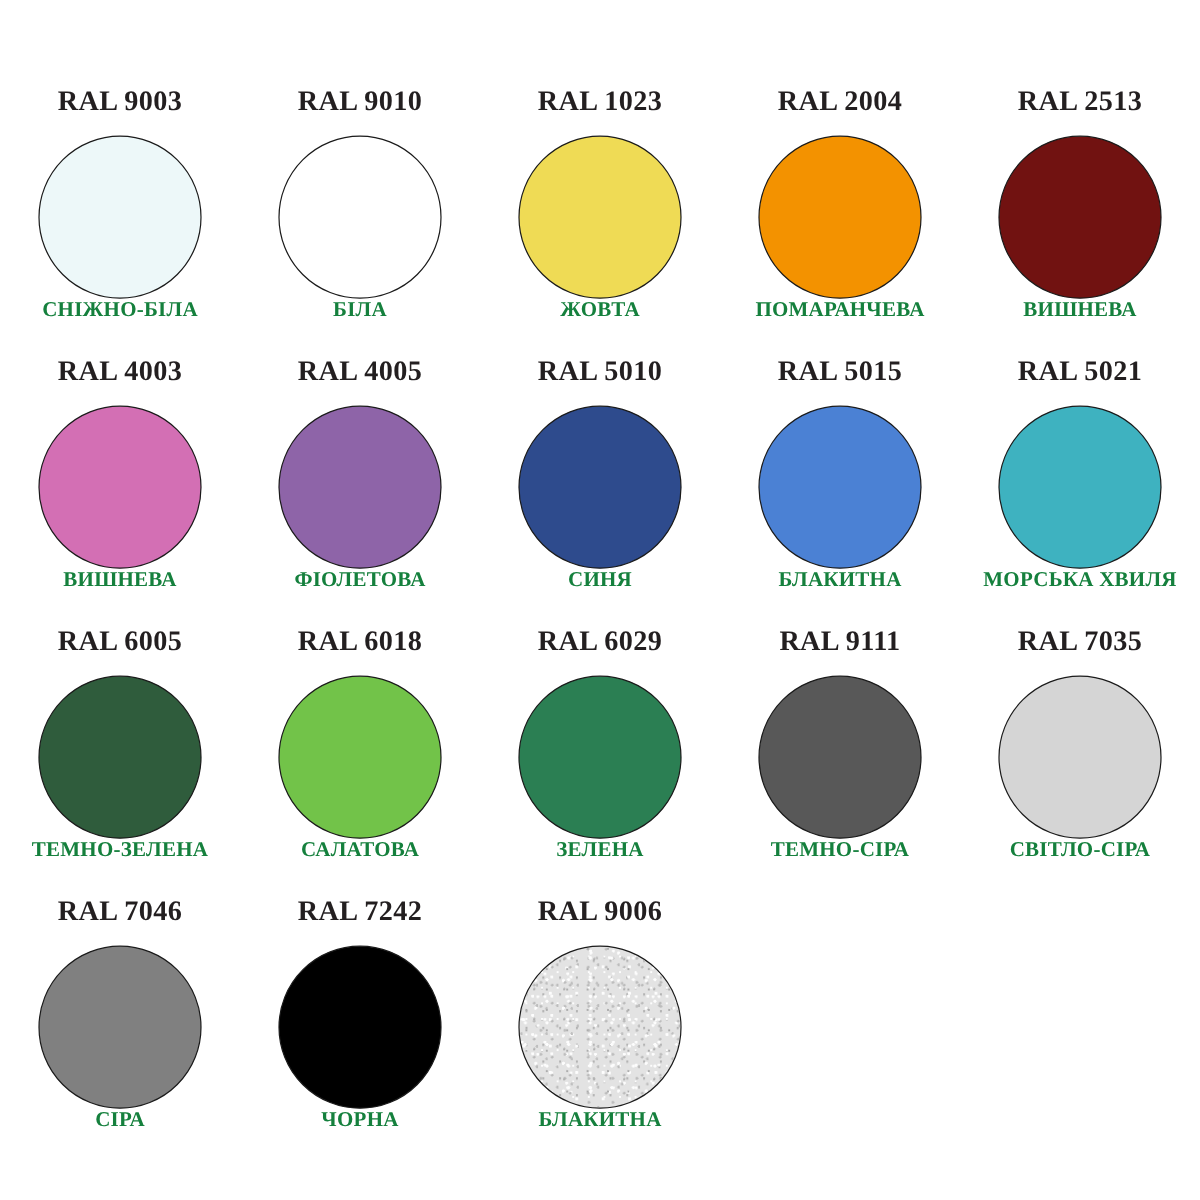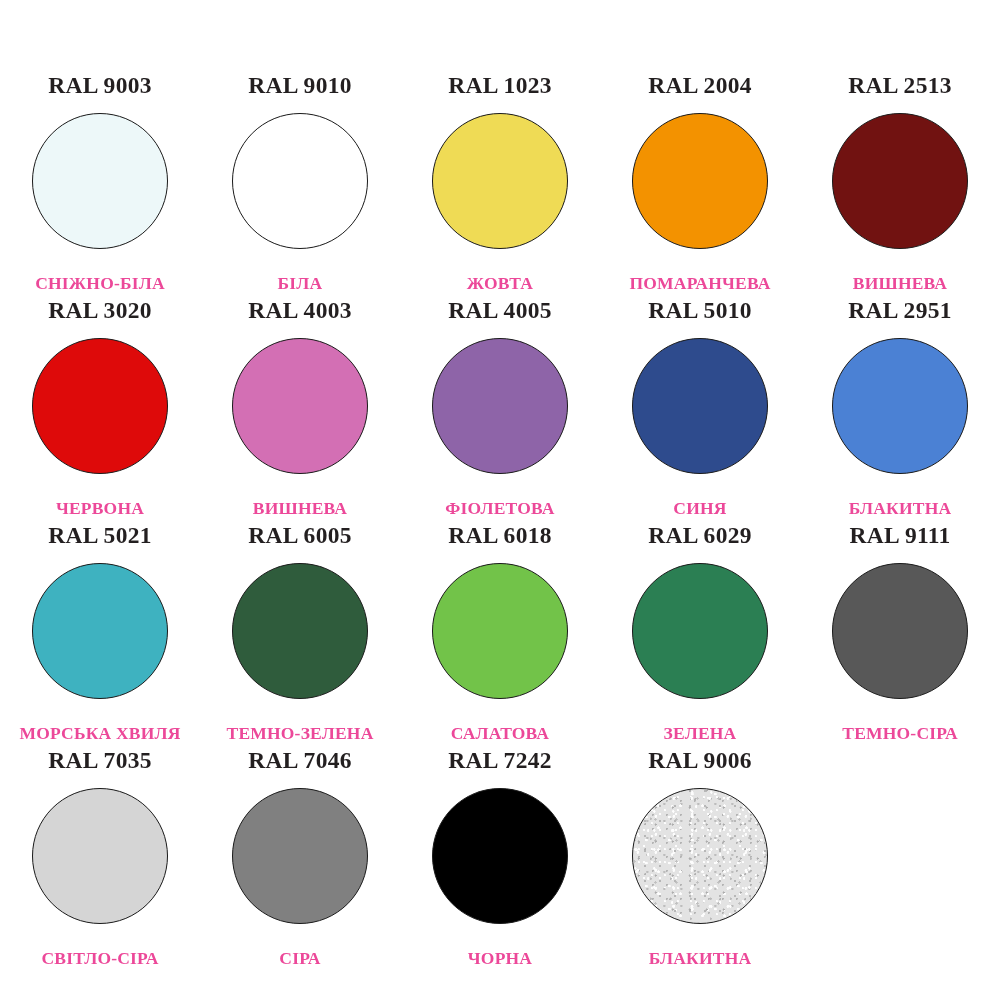--- a/index.html
+++ b/index.html
@@ -83,24 +83,24 @@
       radial-gradient(circle at 85% 88%, #bababa 0 1.0px, transparent 1.3px),
       radial-gradient(circle at 45% 62%, #ffffff 0 0.8px, transparent 1.1px),
       radial-gradient(circle at 72% 33%, #c4c4c4 0 0.8px, transparent 1.1px);
     background-size: 19px 19px, 17px 17px, 23px 23px, 15px 15px, 21px 21px,
                      18px 18px, 25px 25px, 16px 16px, 20px 20px, 22px 22px,
                      14px 14px, 24px 24px, 17px 17px, 13px 13px, 26px 26px;
     opacity: 0.92;
   }
 
   .color-name {
-    margin-top: 26px;
+    margin-top: 0;
     font-size: 17.5px;
     font-weight: bold;
-    color: #ec4899;
+    color: #15803d;
     letter-spacing: 0.2px;
     line-height: 1;
     white-space: nowrap;
     text-align: center;
   }
 </style>
 </head>
 <body>
 
 <div id="palette-grid">
@@ -133,27 +133,20 @@
       <div class="color-name">ПОМАРАНЧЕВА</div>
     </div>
     <div class="swatch-cell">
       <div class="ral-code">RAL 2513</div>
       <div class="circle-wrap">
         <div class="color-circle" style="background-color: rgb(113, 18, 17); border-color: rgb(26, 26, 26);"></div>
       </div>
       <div class="color-name">ВИШНЕВА</div>
     </div>
     <div class="swatch-cell">
-      <div class="ral-code">RAL 3020</div>
-      <div class="circle-wrap">
-        <div class="color-circle" style="background-color: rgb(222, 10, 10); border-color: rgb(26, 26, 26);"></div>
-      </div>
-      <div class="color-name">ЧЕРВОНА</div>
-    </div>
-    <div class="swatch-cell">
       <div class="ral-code">RAL 4003</div>
       <div class="circle-wrap">
         <div class="color-circle" style="background-color: rgb(211, 111, 180); border-color: rgb(26, 26, 26);"></div>
       </div>
       <div class="color-name">ВИШНЕВА</div>
     </div>
     <div class="swatch-cell">
       <div class="ral-code">RAL 4005</div>
       <div class="circle-wrap">
         <div class="color-circle" style="background-color: rgb(142, 100, 168); border-color: rgb(26, 26, 26);"></div>
@@ -161,21 +154,21 @@
       <div class="color-name">ФІОЛЕТОВА</div>
     </div>
     <div class="swatch-cell">
       <div class="ral-code">RAL 5010</div>
       <div class="circle-wrap">
         <div class="color-circle" style="background-color: rgb(46, 75, 141); border-color: rgb(26, 26, 26);"></div>
       </div>
       <div class="color-name">СИНЯ</div>
     </div>
     <div class="swatch-cell">
-      <div class="ral-code">RAL 2951</div>
+      <div class="ral-code">RAL 5015</div>
       <div class="circle-wrap">
         <div class="color-circle" style="background-color: rgb(75, 129, 212); border-color: rgb(26, 26, 26);"></div>
       </div>
       <div class="color-name">БЛАКИТНА</div>
     </div>
     <div class="swatch-cell">
       <div class="ral-code">RAL 5021</div>
       <div class="circle-wrap">
         <div class="color-circle" style="background-color: rgb(62, 178, 192); border-color: rgb(26, 26, 26);"></div>
       </div>

